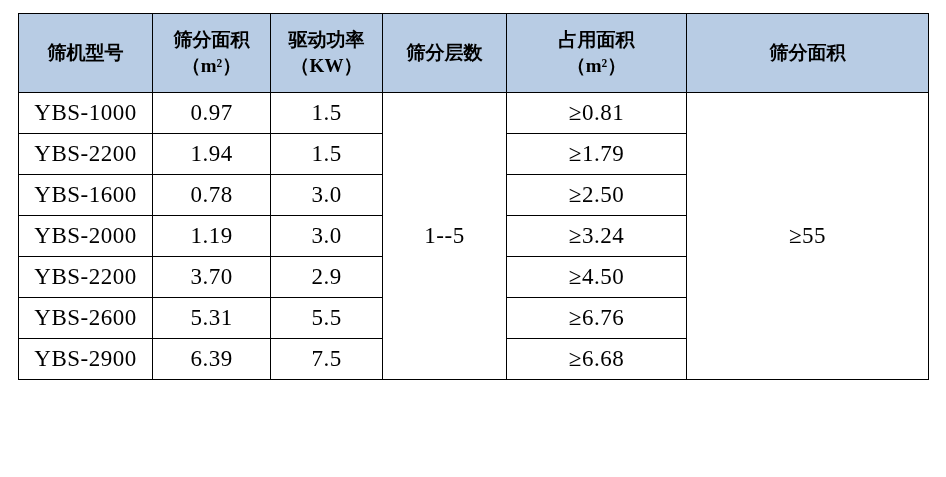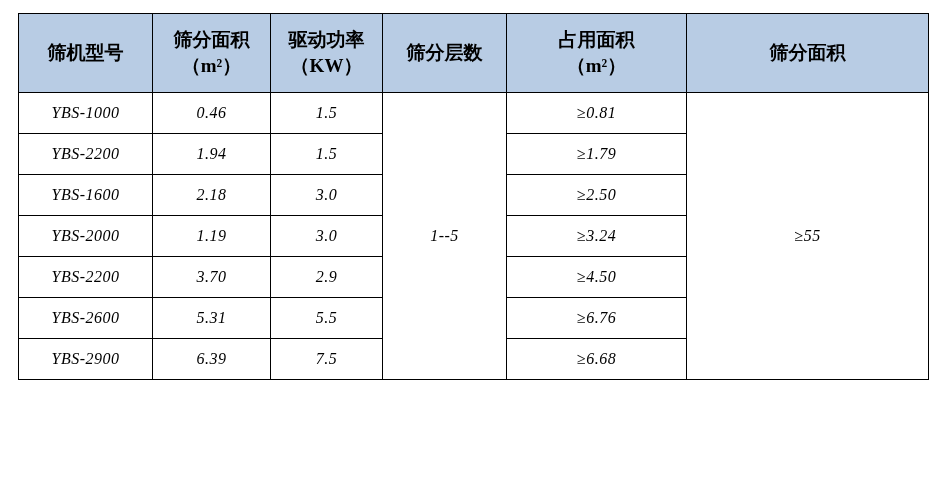--- a/index.html
+++ b/index.html
@@ -39,24 +39,23 @@
   table.spec thead th {
     background: #b8cce4;
     height: 76px;
     font-weight: bold;
     font-size: 19px;
     line-height: 1.35;
     font-family: "Liberation Serif", serif;
   }
   table.spec tbody td {
     height: 38px;
-    font-size: 16px;
+    font-size: 23px;
     font-family: "Liberation Serif", serif;
     letter-spacing: 0.5px;
-    font-style: italic;
   }
   td.model {
     letter-spacing: 1px;
   }
   td.layers,
   td.eff {
     font-size: 17px;
     margin-top: 36px;
   }
   .th-line {
@@ -105,35 +104,35 @@
             <span class="th-line">（m²）</span>
           </th>
           <th>
             <span class="th-line">筛分面积</span>
           </th>
         </tr>
       </thead>
       <tbody>
         <tr>
           <td class="model">YBS-1000</td>
-          <td>0.46</td>
+          <td>0.97</td>
           <td>1.5</td>
           <td class="layers" rowspan="7">1--5</td>
           <td>≥0.81</td>
           <td class="eff" rowspan="7">≥55</td>
         </tr>
         <tr>
           <td class="model">YBS-2200</td>
           <td>1.94</td>
           <td>1.5</td>
           <td>≥1.79</td>
         </tr>
         <tr>
           <td class="model">YBS-1600</td>
-          <td>2.18</td>
+          <td>0.78</td>
           <td>3.0</td>
           <td>≥2.50</td>
         </tr>
         <tr>
           <td class="model">YBS-2000</td>
           <td>1.19</td>
           <td>3.0</td>
           <td>≥3.24</td>
         </tr>
         <tr>

